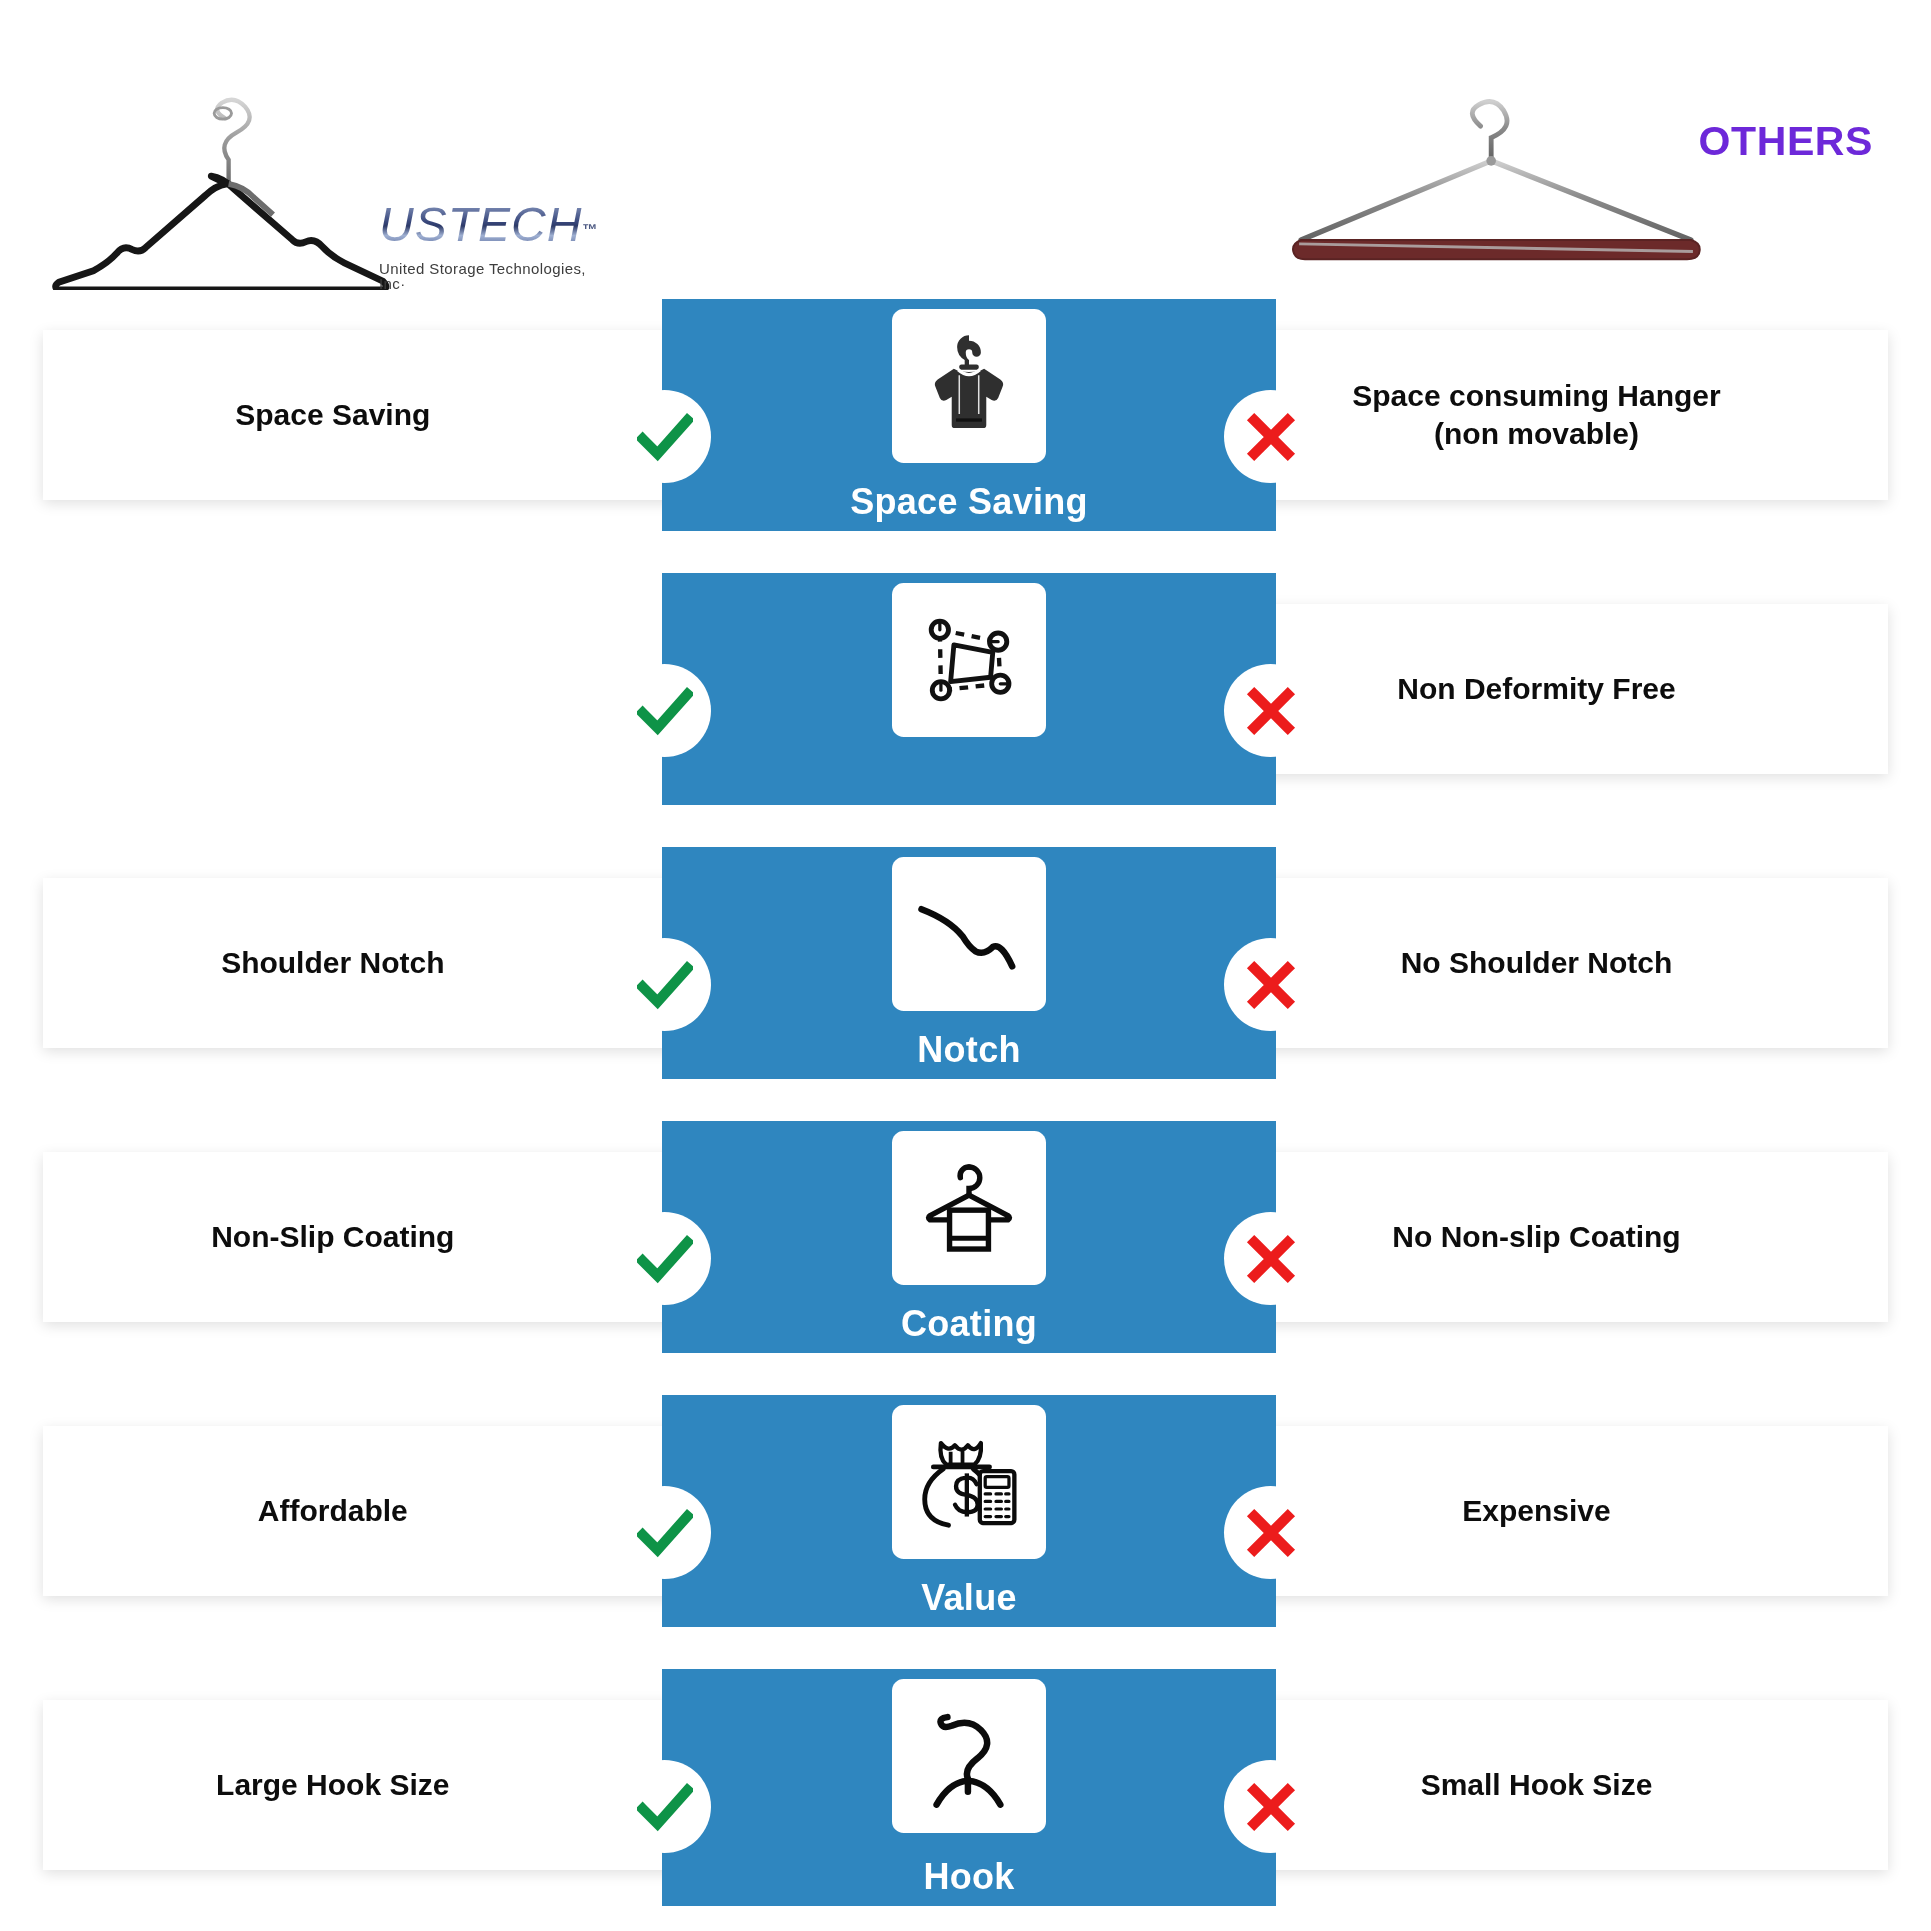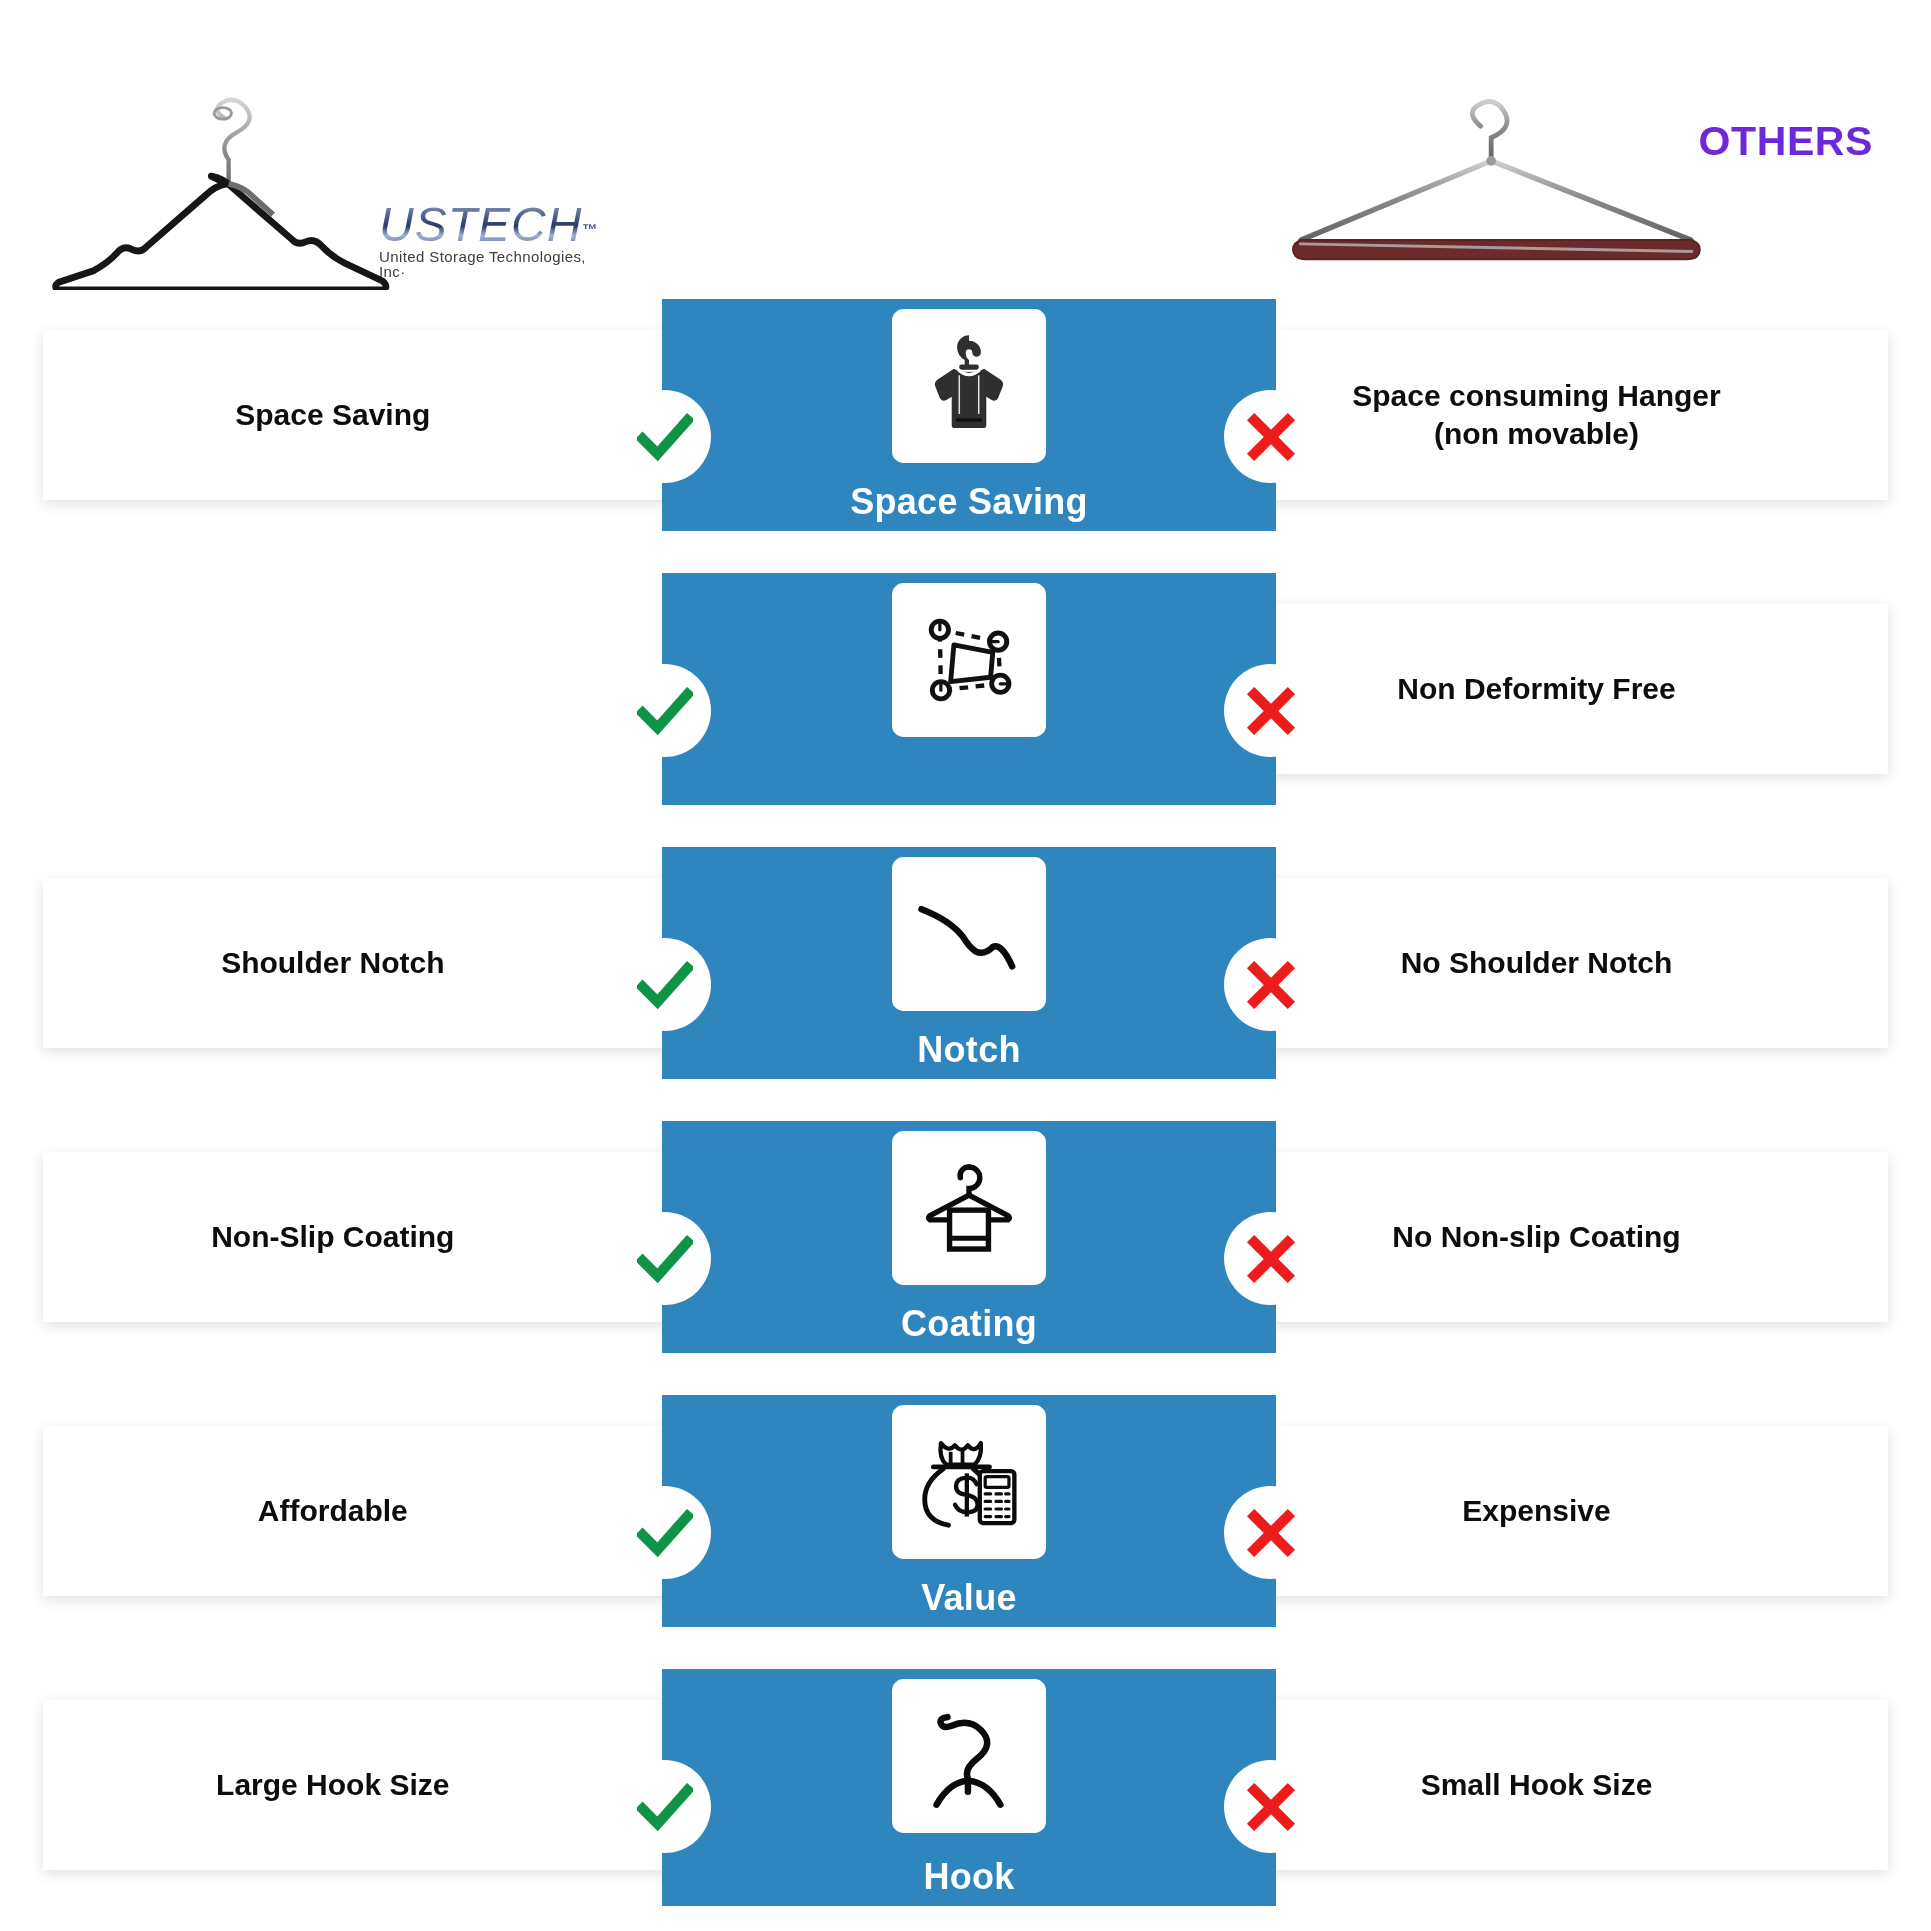--- a/index.html
+++ b/index.html
@@ -71,21 +71,21 @@
     vertical-align: super;
     font-style: normal;
   }
 
   .ustech-tagline {
     font-family: "Liberation Sans", sans-serif;
     font-size: 15px;
     font-weight: 400;
     color: #3d3d3d;
     letter-spacing: 0.4px;
-    margin-top: 0;
+    margin-top: 12px;
   }
 
   .others-block {
     position: absolute;
     top: 97px;
     right: 58px;
     width: 618px;
     height: 193px;
   }
 

